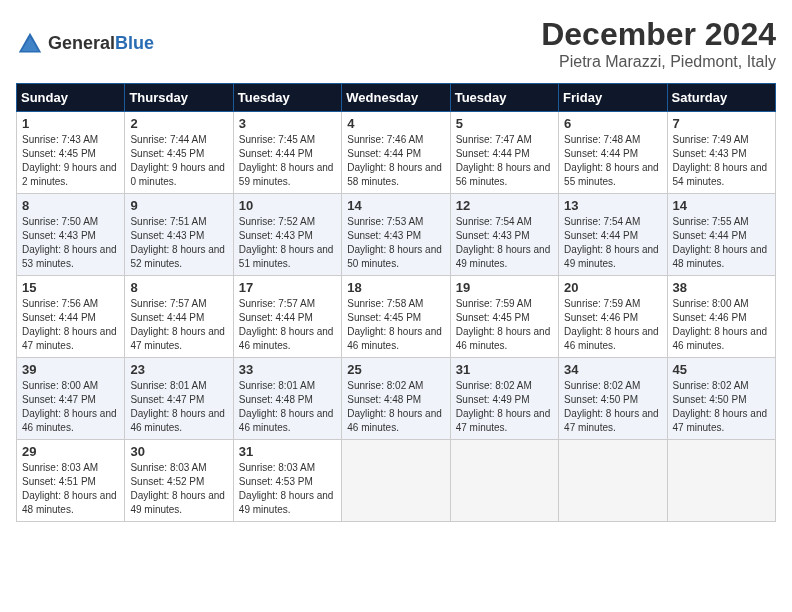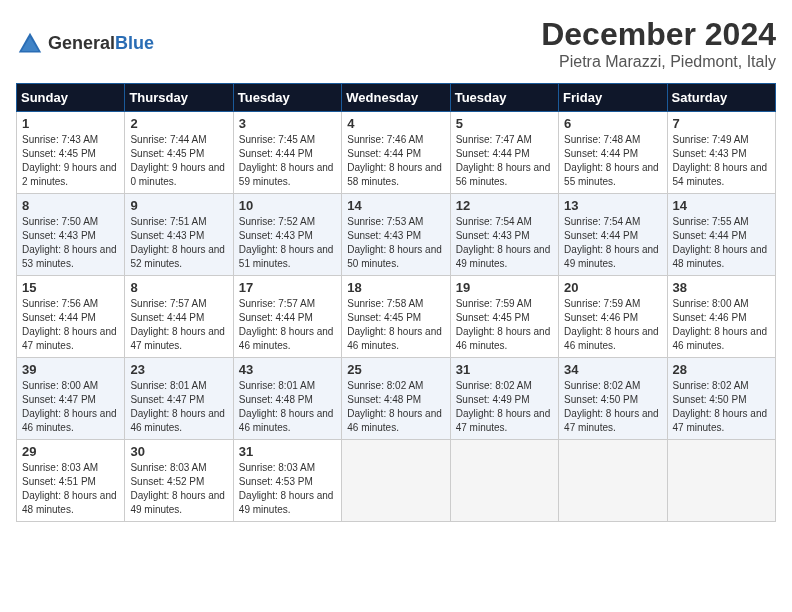--- a/index.html
+++ b/index.html
@@ -308,21 +308,21 @@
       </td>
         <td>
         <span class="day-num">23</span>
         <div class="day-info">
           Sunrise: 8:01 AM<br>
           Sunset: 4:47 PM<br>
           Daylight: 8 hours and 46 minutes.
         </div>
       </td>
         <td>
-        <span class="day-num">43</span>
+        <span class="day-num">33</span>
         <div class="day-info">
           Sunrise: 8:01 AM<br>
           Sunset: 4:48 PM<br>
           Daylight: 8 hours and 46 minutes.
         </div>
       </td>
         <td>
         <span class="day-num">25</span>
         <div class="day-info">
           Sunrise: 8:02 AM<br>
@@ -340,21 +340,21 @@
       </td>
         <td>
         <span class="day-num">34</span>
         <div class="day-info">
           Sunrise: 8:02 AM<br>
           Sunset: 4:50 PM<br>
           Daylight: 8 hours and 47 minutes.
         </div>
       </td>
         <td>
-        <span class="day-num">28</span>
+        <span class="day-num">45</span>
         <div class="day-info">
           Sunrise: 8:02 AM<br>
           Sunset: 4:50 PM<br>
           Daylight: 8 hours and 47 minutes.
         </div>
       </td>
       </tr>
       <tr>
         <td>
         <span class="day-num">29</span>

